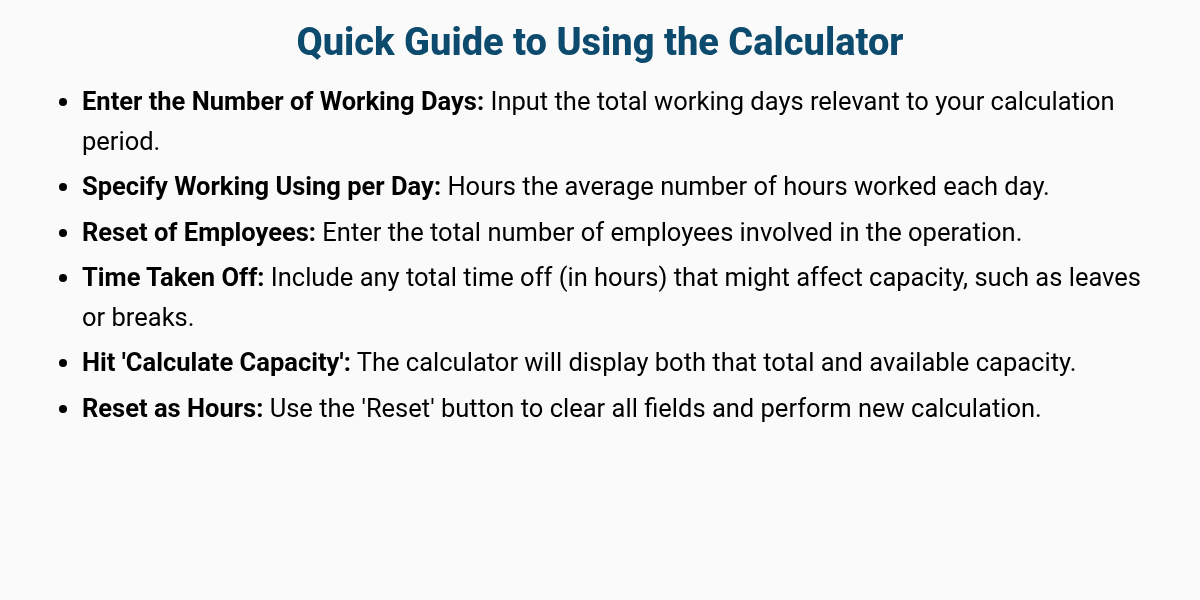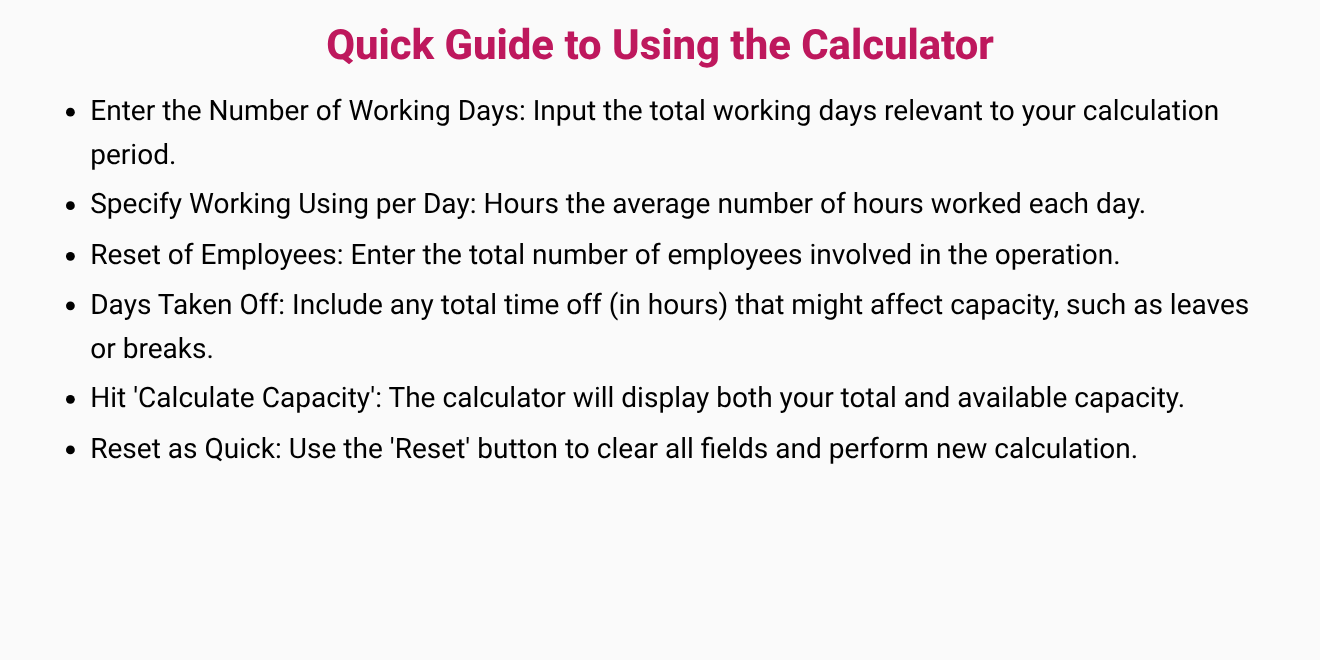--- a/index.html
+++ b/index.html
@@ -11,35 +11,35 @@
       font-family: -apple-system, BlinkMacSystemFont, "Segoe UI", Roboto, Helvetica, Arial, sans-serif;
       background: #fafafa;
       width: 1200px;
       height: 600px;
       padding: 20px 40px;
     }
     .title {
       text-align: center;
       font-size: 38px;
       font-weight: 800;
-      color: #be185d;
+      color: #0c4a6e;
       margin-bottom: 18px;
     }
     .guide-list {
       list-style: disc;
       padding-left: 42px;
     }
     .guide-list li {
       font-size: 25.5px;
       line-height: 1.55;
       color: #000000;
       margin-bottom: 6px;
     }
     .item-label {
-      font-weight: 400;
+      font-weight: 700;
     }
     .item-desc {
       font-weight: 400;
     }
   </style>
 </head>
 <body>
 
 <h1 class="title">Quick Guide to Using the Calculator</h1>
 
@@ -47,21 +47,21 @@
   <li>
     <span class="item-label">Enter the Number of Working Days:</span><span class="item-desc"> Input the total working days relevant to your calculation period.</span>
   </li>
   <li>
     <span class="item-label">Specify Working Using per Day:</span><span class="item-desc"> Hours the average number of hours worked each day.</span>
   </li>
   <li>
     <span class="item-label">Reset of Employees:</span><span class="item-desc"> Enter the total number of employees involved in the operation.</span>
   </li>
   <li>
-    <span class="item-label">Days Taken Off:</span><span class="item-desc"> Include any total time off (in hours) that might affect capacity, such as leaves or breaks.</span>
+    <span class="item-label">Time Taken Off:</span><span class="item-desc"> Include any total time off (in hours) that might affect capacity, such as leaves or breaks.</span>
   </li>
   <li>
-    <span class="item-label">Hit 'Calculate Capacity':</span><span class="item-desc"> The calculator will display both your total and available capacity.</span>
+    <span class="item-label">Hit 'Calculate Capacity':</span><span class="item-desc"> The calculator will display both that total and available capacity.</span>
   </li>
   <li>
-    <span class="item-label">Reset as Quick:</span><span class="item-desc"> Use the 'Reset' button to clear all fields and perform new calculation.</span>
+    <span class="item-label">Reset as Hours:</span><span class="item-desc"> Use the 'Reset' button to clear all fields and perform new calculation.</span>
   </li>
 </ul>
 
 </body></html>

